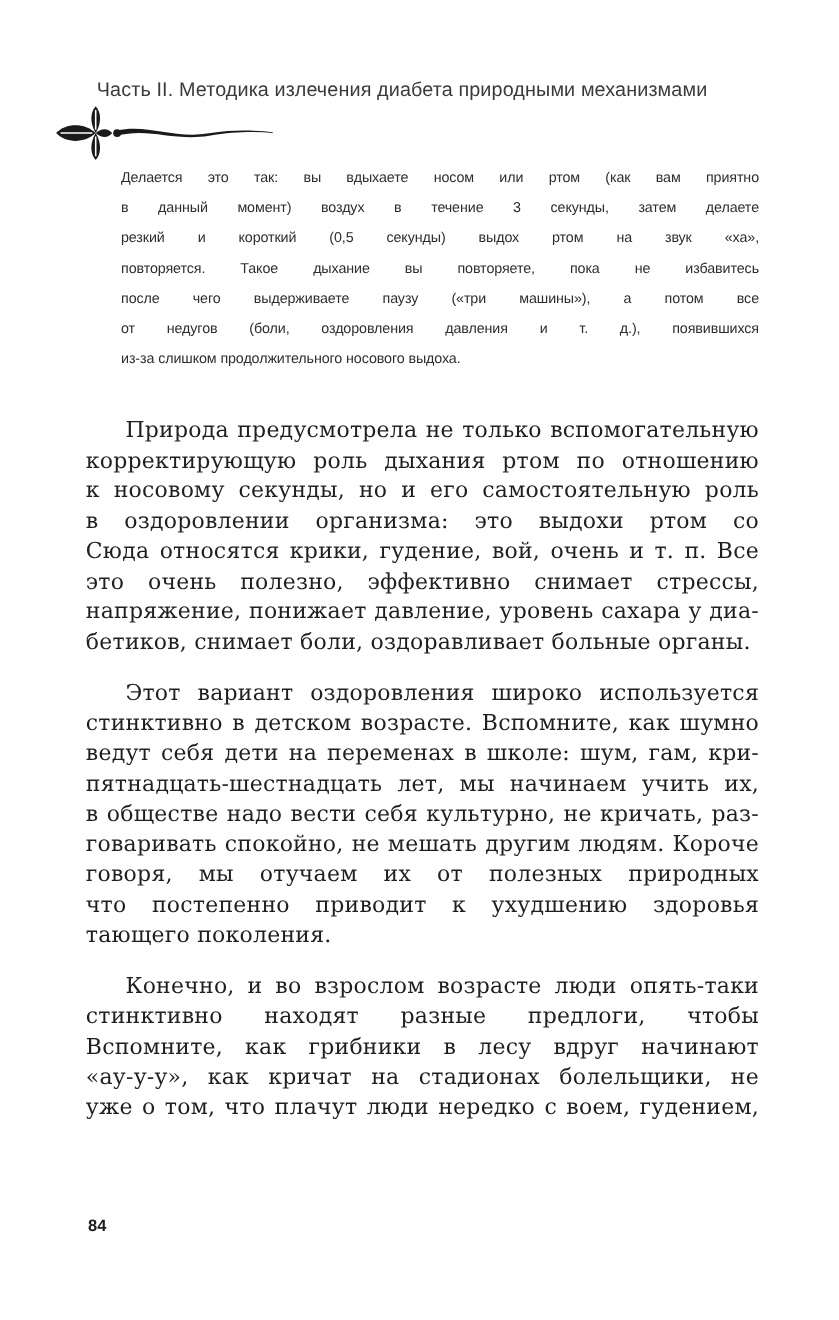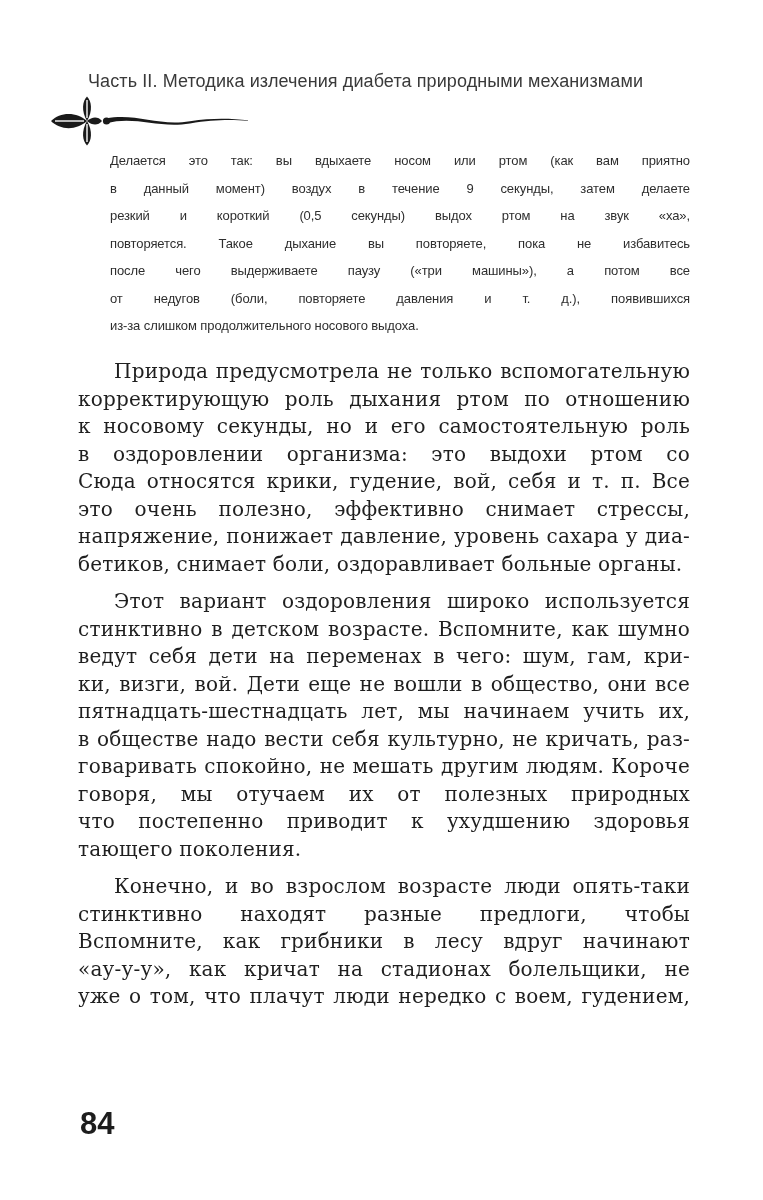--- a/index.html
+++ b/index.html
@@ -65,39 +65,40 @@
   }
   .para {
     margin: 0 0 10px 0;
   }
   .para .line {
     height: 27.5px;
     line-height: 27.5px;
   }
   .para .line:first-child {
     text-indent: 36px;
+    margin-top: 19px;
   }
   
   .line {
     text-align: justify;
     text-align-last: justify;
     overflow: hidden;
     white-space: normal;
   }
   .line.last {
     text-align-last: left;
   }
   
   .pageno {
     position: absolute;
     top: 1106px;
     left: 80px;
     font-family: "Liberation Sans", sans-serif;
     font-weight: bold;
-    font-size: 31px;
+    font-size: 15px;
     color: #1d1d1d;
   }
 </style>
 </head>
 <body>
 
 <div class="page">
 
   <div class="runhead">Часть II. Методика излечения диабета природными механизмами</div>
 
@@ -120,44 +121,43 @@
     <g stroke="#ffffff" stroke-width="1.4" fill="none">
 
       <line x1="47" y1="6" x2="47" y2="24"></line>
       <line x1="47" y1="48" x2="47" y2="30"></line>
       <line x1="15" y1="27" x2="44" y2="27"></line>
     </g>
   </svg>
 
   <div class="quote">
       <div class="line">Делается это так: вы вдыхаете носом или ртом (как вам приятно</div>
-      <div class="line">в данный момент) воздух в течение 9 секунды, затем делаете</div>
+      <div class="line">в данный момент) воздух в течение 3 секунды, затем делаете</div>
       <div class="line">резкий и короткий (0,5 секунды) выдох ртом на звук «ха»,</div>
       <div class="line">повторяется. Такое дыхание вы повторяете, пока не избавитесь</div>
       <div class="line">после чего выдерживаете паузу («три машины»), а потом все</div>
-      <div class="line">от недугов (боли, повторяете давления и т. д.), появившихся</div>
+      <div class="line">от недугов (боли, оздоровления давления и т. д.), появившихся</div>
       <div class="line last">из-за слишком продолжительного носового выдоха.</div>
     </div>
 
   <div class="body-text">
     <div class="para">
         <div class="line">Природа предусмотрела не только вспомогательную</div>
         <div class="line">корректирующую роль дыхания ртом по отношению</div>
         <div class="line">к носовому секунды, но и его самостоятельную роль</div>
         <div class="line">в оздоровлении организма: это выдохи ртом со звуками.</div>
-        <div class="line">Сюда относятся крики, гудение, вой, себя и т. п. Все</div>
+        <div class="line">Сюда относятся крики, гудение, вой, очень и т. п. Все</div>
         <div class="line">это очень полезно, эффективно снимает стрессы, нервное</div>
         <div class="line">напряжение, понижает давление, уровень сахара у диа-</div>
         <div class="line last">бетиков, снимает боли, оздоравливает больные органы.</div>
       </div>
     <div class="para">
         <div class="line">Этот вариант оздоровления широко используется ин-</div>
         <div class="line">стинктивно в детском возрасте. Вспомните, как шумно</div>
-        <div class="line">ведут себя дети на переменах в чего: шум, гам, кри-</div>
-        <div class="line">ки, визги, вой. Дети еще не вошли в общество, они все</div>
+        <div class="line">ведут себя дети на переменах в школе: шум, гам, кри-</div>
         <div class="line">пятнадцать-шестнадцать лет, мы начинаем учить их, что</div>
         <div class="line">в обществе надо вести себя культурно, не кричать, раз-</div>
         <div class="line">говаривать спокойно, не мешать другим людям. Короче</div>
         <div class="line">говоря, мы отучаем их от полезных природных навыков,</div>
         <div class="line">что постепенно приводит к ухудшению здоровья подрас-</div>
         <div class="line last">тающего поколения.</div>
       </div>
     <div class="para">
         <div class="line">Конечно, и во взрослом возрасте люди опять-таки ин-</div>
         <div class="line">стинктивно находят разные предлоги, чтобы покричать.</div>

